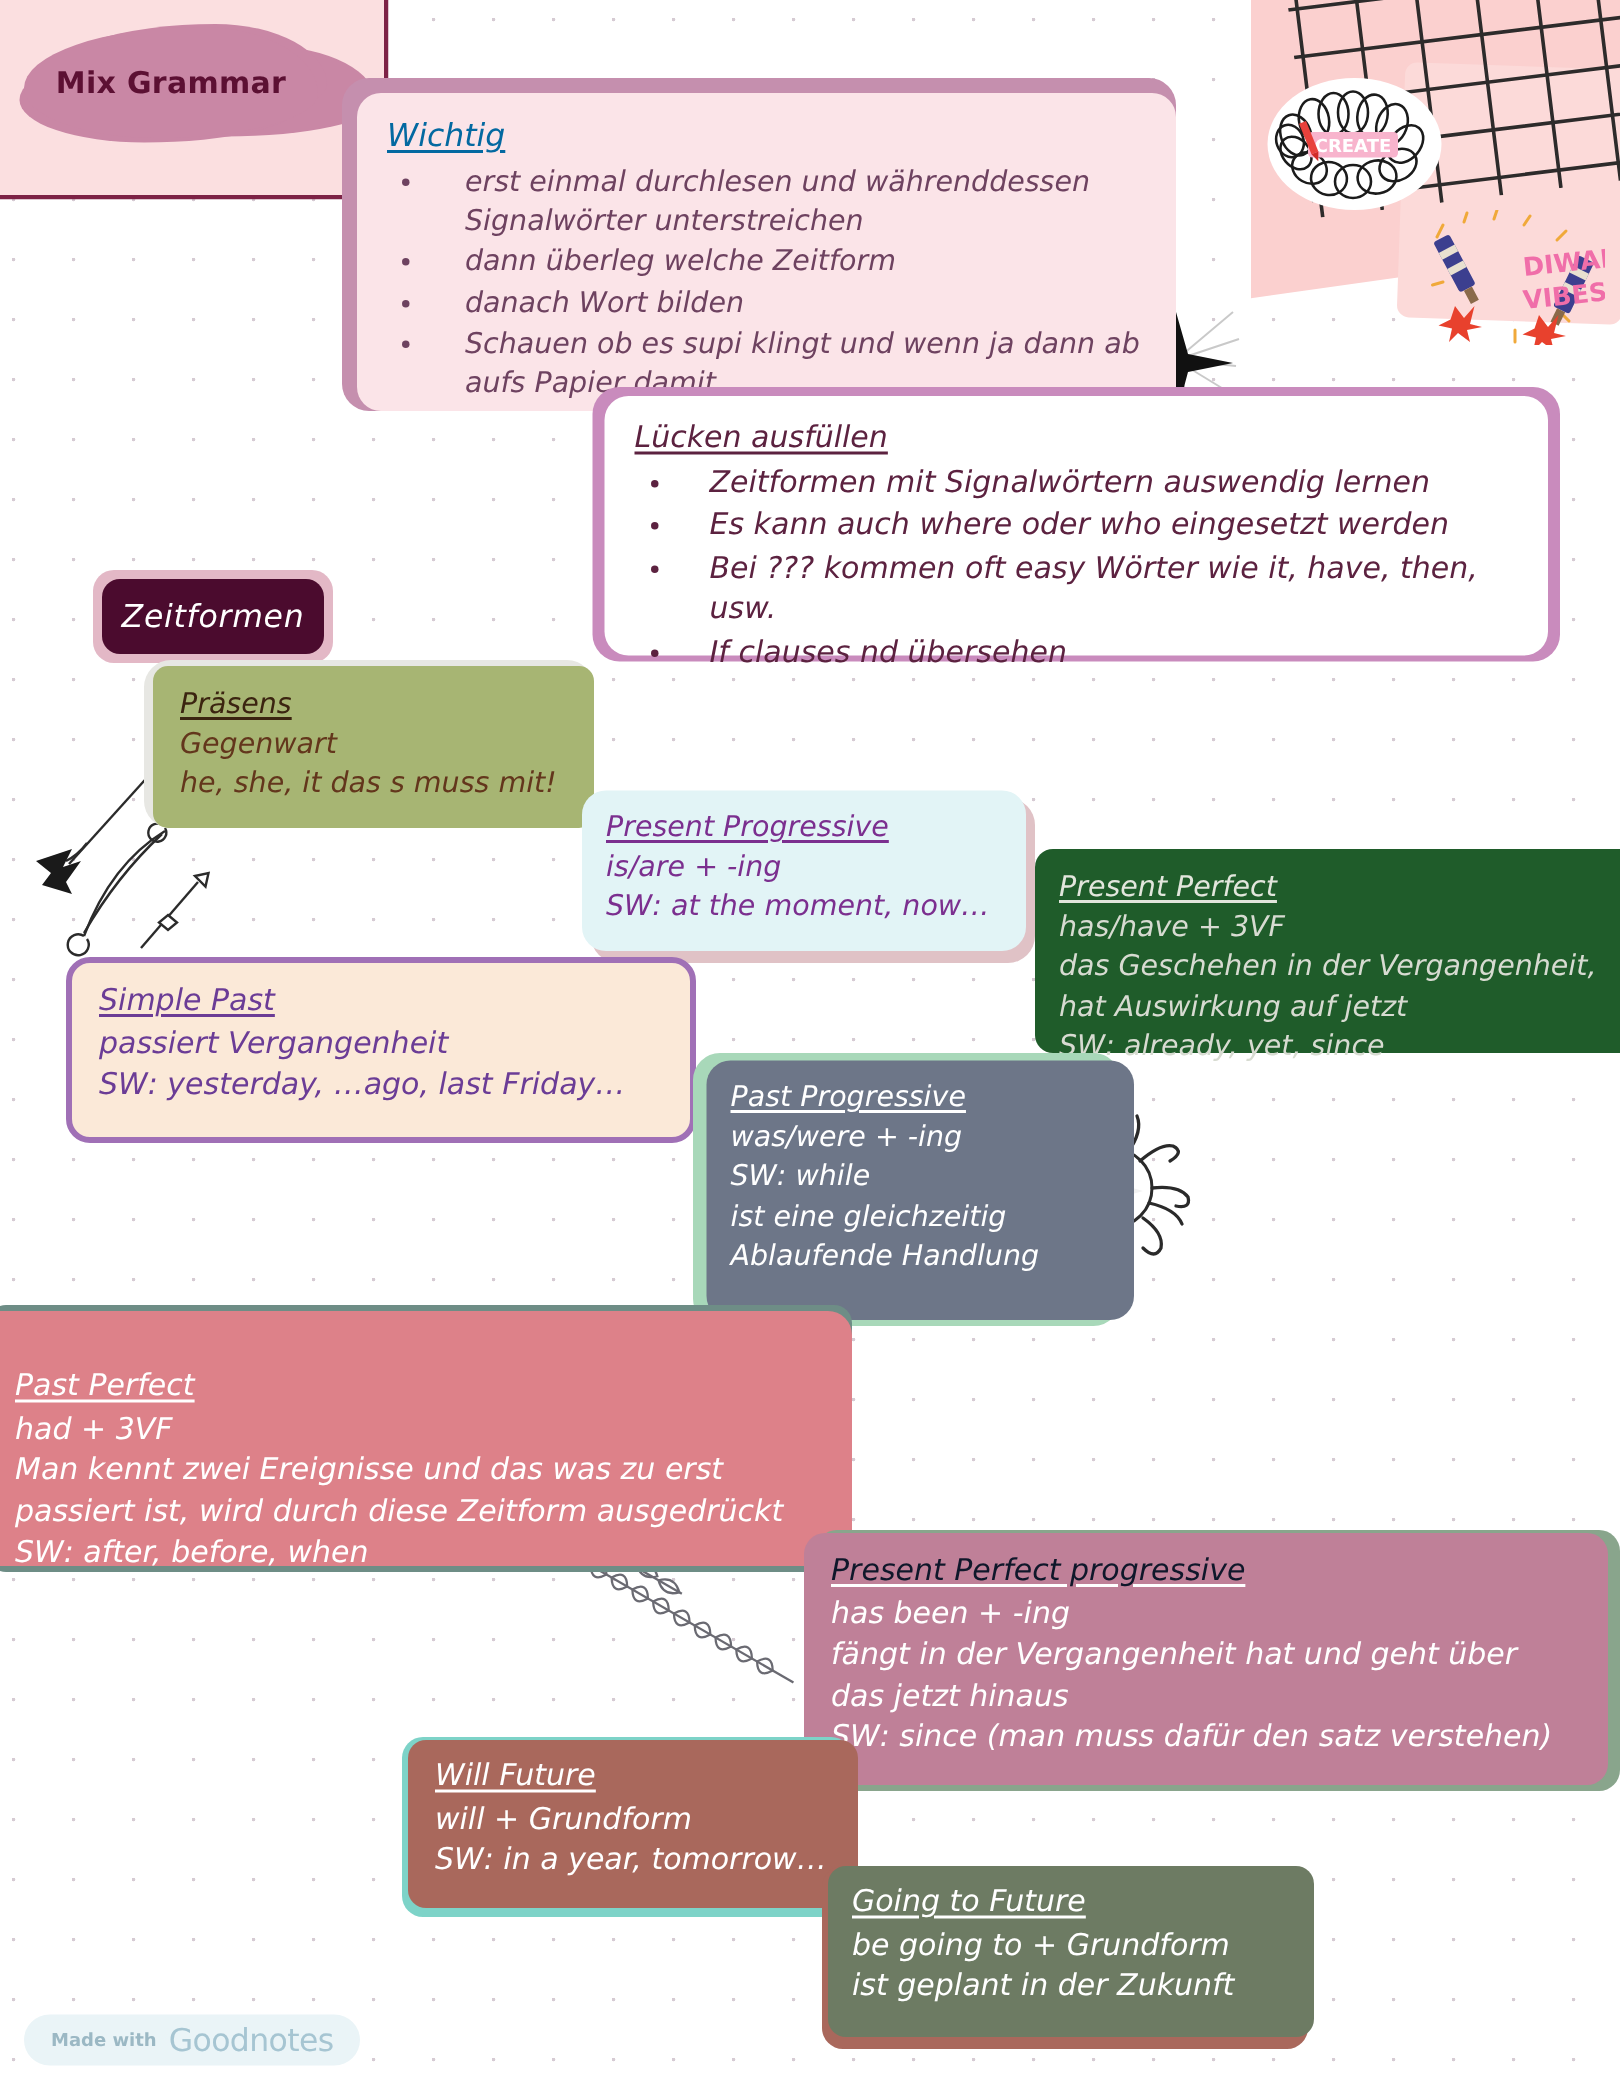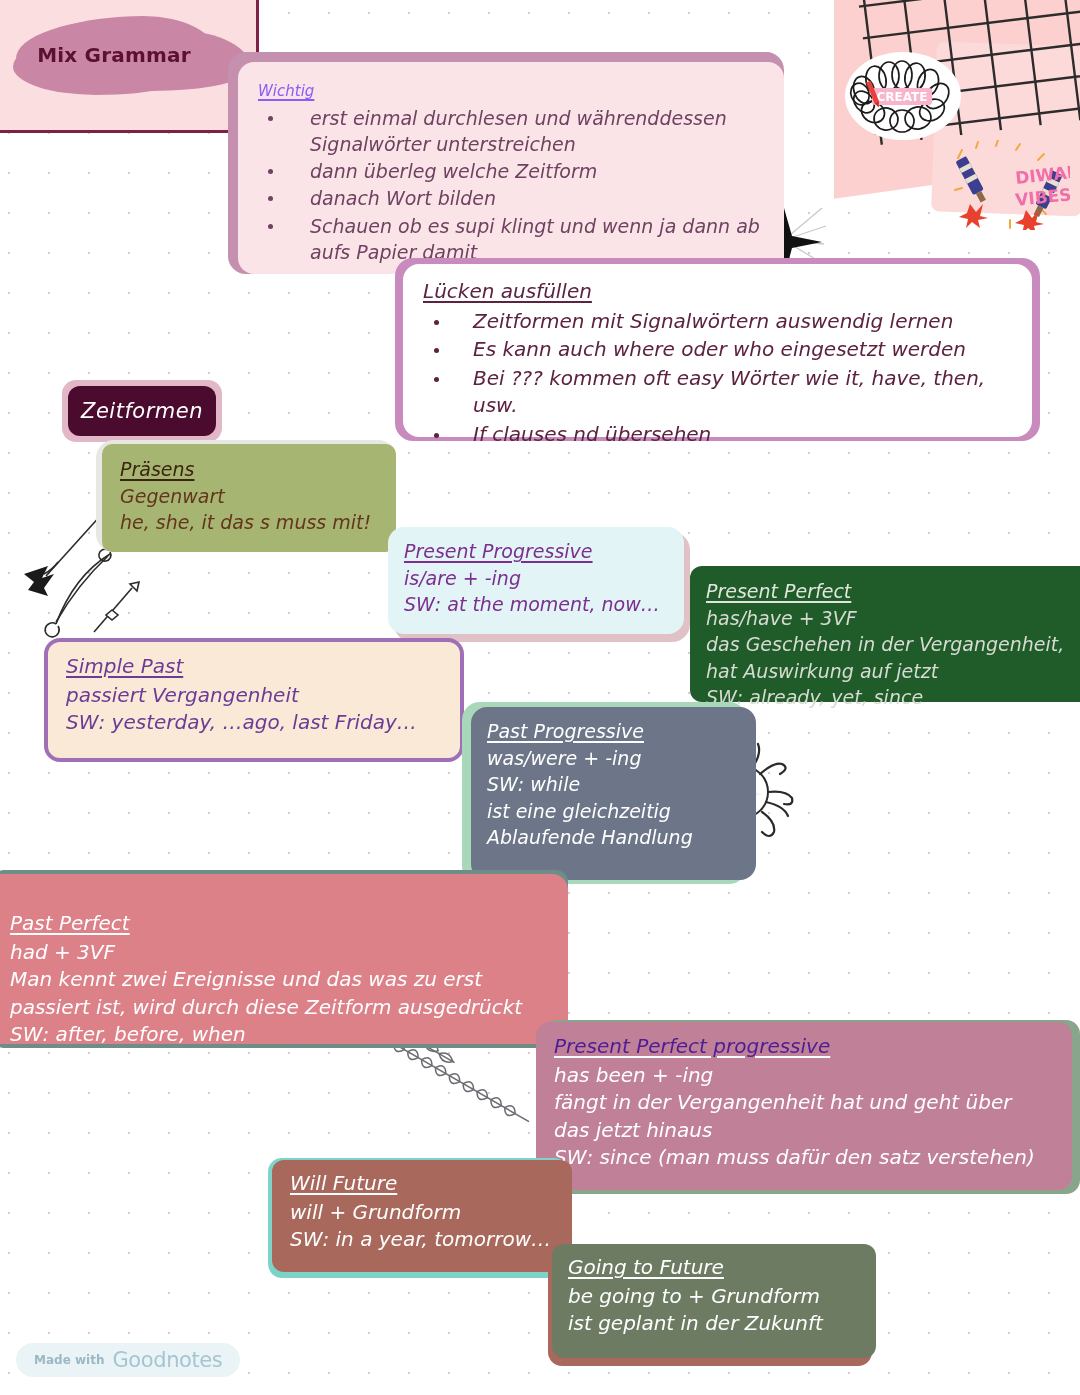--- a/index.html
+++ b/index.html
@@ -96,21 +96,21 @@
     font-style:italic;
   }
 
   
   
   #plate-wichtig{left:228px;top:52px;width:556px;height:222px;background:#c58fae;}
   #card-wichtig{
     left:238px;top:62px;width:546px;height:212px;
     background:#fbe4e8;color:#6e4260;font-size:19px;
   }
-  #card-wichtig .ttl{color:#8b5cf6;font-size:15px;}
+  #card-wichtig .ttl{color:#0369a1;font-size:21px;}
   #card-wichtig ul{margin:2px 0 0 0;padding:0;list-style:none;}
   #card-wichtig li{
     position:relative;padding-left:52px;margin:1px 0;
   }
   #card-wichtig li:before{
     content:"";position:absolute;left:10px;top:11px;width:5px;height:5px;
     border-radius:50%;background:#6e4260;
   }
 
   
@@ -188,21 +188,21 @@
   }
   #card-pastperf .ttl{color:#ffffff;text-decoration-color:#ffffff;margin-top:24px;}
 
   
   #plate-ppprog{left:544px;top:1020px;width:536px;height:174px;background:#89a58c;border-radius:14px;}
   #card-ppprog{
     left:536px;top:1022px;width:536px;height:168px;
     background:#bf8098;color:#ffffff;font-size:20px;
     border-radius:14px;padding:11px 18px;
   }
-  #card-ppprog .ttl{color:#4c1d95;text-decoration-color:#ffffff;}
+  #card-ppprog .ttl{color:#0f172a;text-decoration-color:#ffffff;}
 
   
   #plate-will{left:268px;top:1158px;width:300px;height:120px;background:#7dd3c8;border-radius:14px;}
   #card-will{
     left:272px;top:1160px;width:300px;height:112px;
     background:#a9685c;color:#ffffff;font-size:20px;
     border-radius:12px;padding:10px 18px;
   }
   #card-will .ttl{color:#ffffff;text-decoration-color:#ffffff;}
 

